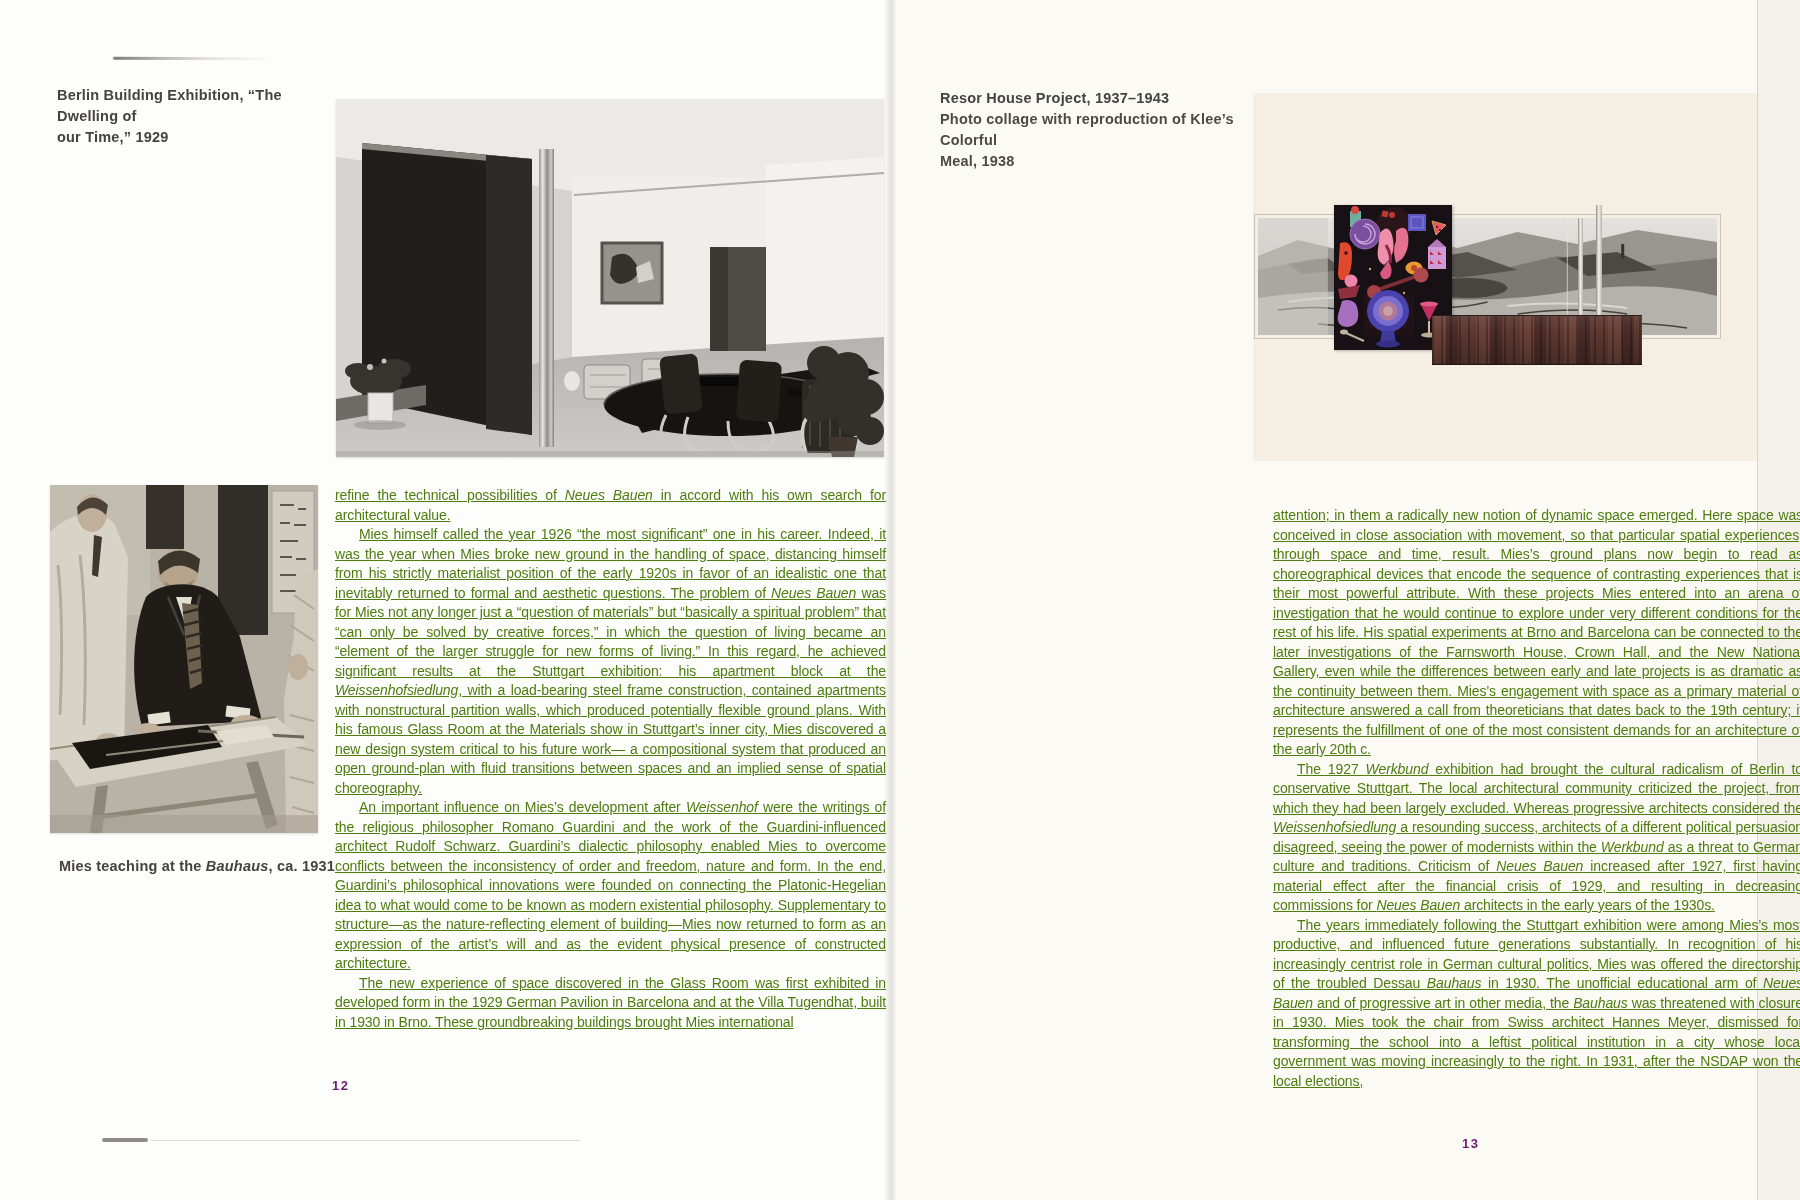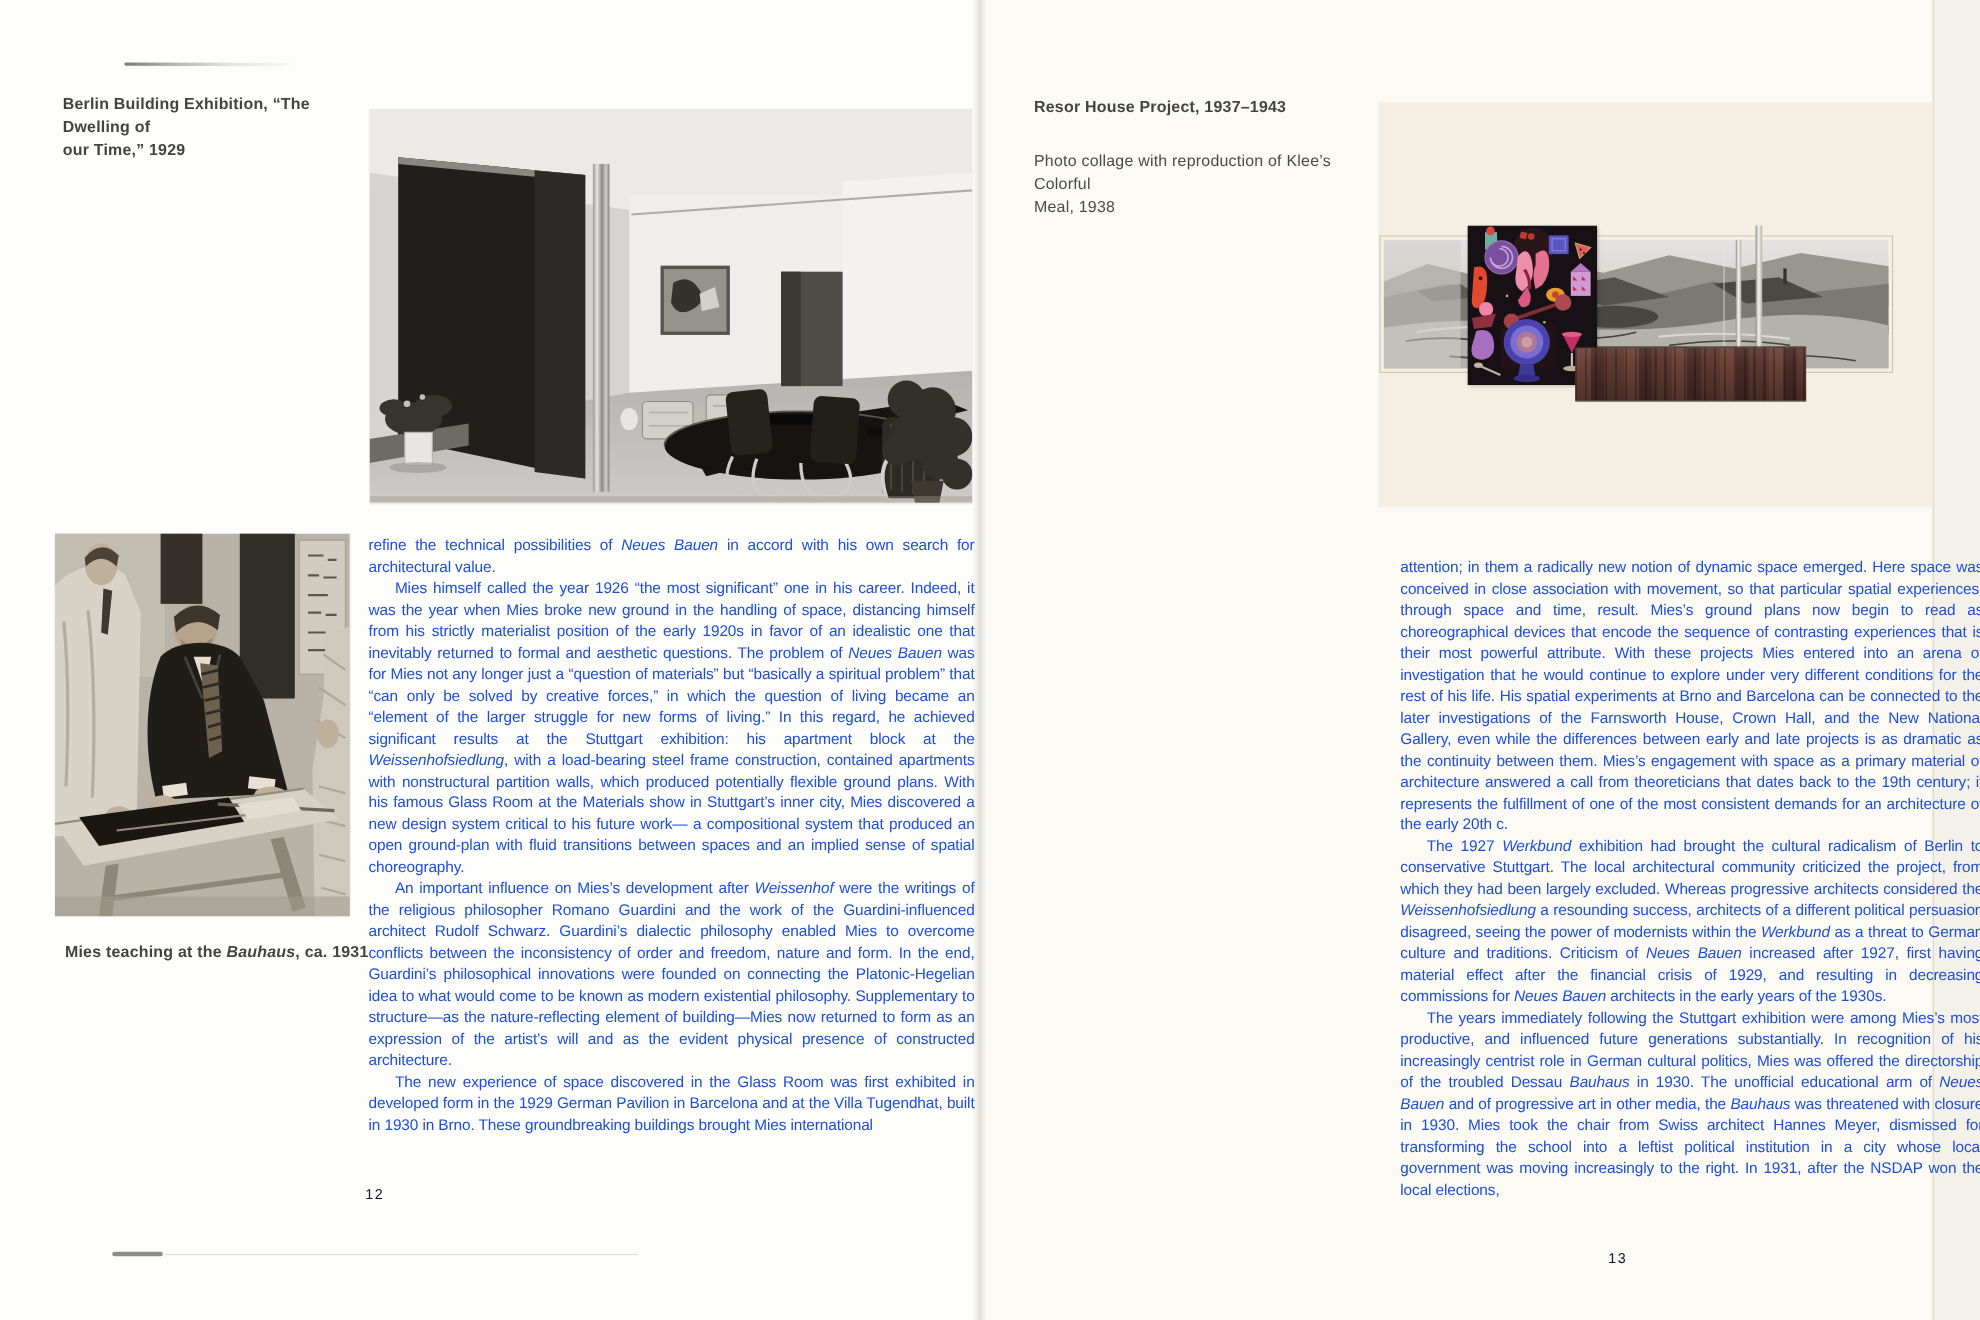--- a/index.html
+++ b/index.html
@@ -11,33 +11,33 @@
   .gutter{position:absolute;left:884px;top:0;width:16px;height:1200px;
           background:linear-gradient(90deg,rgba(0,0,0,0) 0%,rgba(110,105,95,.20) 45%,rgba(0,0,0,0) 80%);}
   .edge-strip{position:absolute;left:1757px;top:0;width:43px;height:1200px;background:#f4f0ea;
           border-left:1px solid #ddd5c6;}
   .scan-mark-top{position:absolute;left:113px;top:57px;width:158px;height:3px;border-radius:2px;
           background:linear-gradient(90deg,#7d7b78,#b9b7b4 30%,#e3e2df 60%,rgba(255,255,255,0));transform:rotate(.2deg);}
   .scan-mark-bottom{position:absolute;left:102px;top:1138px;width:46px;height:4px;border-radius:2px;background:#8f8d8a;}
   .scan-line-bottom{position:absolute;left:150px;top:1140px;width:430px;height:1px;background:#dddcd8;}
 
   .caption{position:absolute;font-size:14.5px;font-weight:700;color:#454340;line-height:21px;letter-spacing:.2px;}
-  .caption .light{font-weight:400;color:#4d4a46;margin-top:28px;}
+  .caption .light{font-weight:700;color:#4d4a46;}
   .cap-left{left:57px;top:85px;width:262px;}
   .cap-photo{left:55px;top:856px;width:280px;text-align:right;}
   .cap-right{left:940px;top:88px;width:320px;}
 
-  .bodycol{position:absolute;font-size:14px;line-height:19.5px;color:#1d4ed8;text-align:justify;letter-spacing:-.1px;}
+  .bodycol{position:absolute;font-size:14px;line-height:19.5px;color:#4d7c0f;text-align:justify;letter-spacing:-.1px;text-decoration:underline;}
   .col-left{left:335px;top:486px;width:551px;}
   .col-right{left:1225px;top:506px;width:530px;margin-left:48px;}
   .bodycol p{margin:0;}
   .bodycol p.ind{text-indent:24px;}
   .it{font-style:italic;}
 
-  .pagenum{position:absolute;font-size:13px;color:#0f172a;letter-spacing:1.5px;font-weight:400;}
+  .pagenum{position:absolute;font-size:13px;color:#701a75;letter-spacing:1.5px;font-weight:700;}
   .pn-12{left:332px;top:1078px;}
   .pn-13{left:1462px;top:1136px;}
 
   .fig{position:absolute;}
   .fig svg{display:block;width:100%;height:100%;}
   .fig-interior{left:336px;top:99px;width:548px;height:358px;box-shadow:0 1px 2px rgba(0,0,0,.15);}
   .fig-teaching{left:50px;top:485px;width:268px;height:348px;box-shadow:0 1px 2px rgba(0,0,0,.15);}
 
   .collage-sheet{position:absolute;left:1253px;top:93px;width:504px;height:368px;background:#f4efe2;}
   .band{position:absolute;left:5px;top:125px;width:459px;height:117px;z-index:1;

